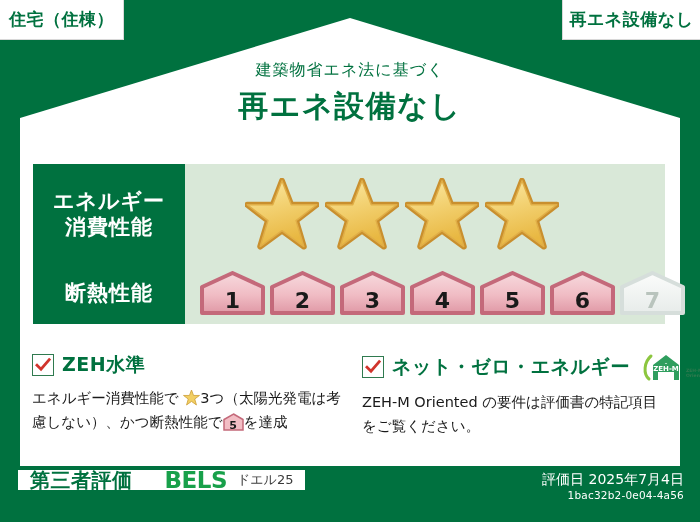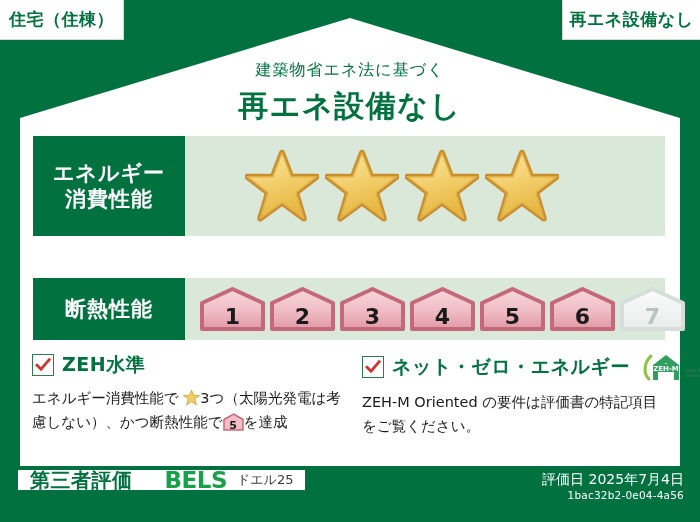--- a/index.html
+++ b/index.html
@@ -82,22 +82,22 @@
 
   
   .perf-row {
     position: absolute;
     left: 33px;
     width: 632px;
     display: flex;
     align-items: stretch;
     background: #d9e8d8;
   }
-  #row-energy { top: 136px; height: 100px; }
-  #row-insulation { top: 262px; height: 62px; margin-top: 16px; }
+  #row-energy { top: 164px; height: 100px; }
+  #row-insulation { top: 262px; height: 62px; }
 
   .perf-label {
     width: 152px;
     flex: 0 0 152px;
     background: #00713f;
     color: #ffffff;
     font-weight: bold;
     font-size: 21px;
     letter-spacing: 1px;
     display: flex;

